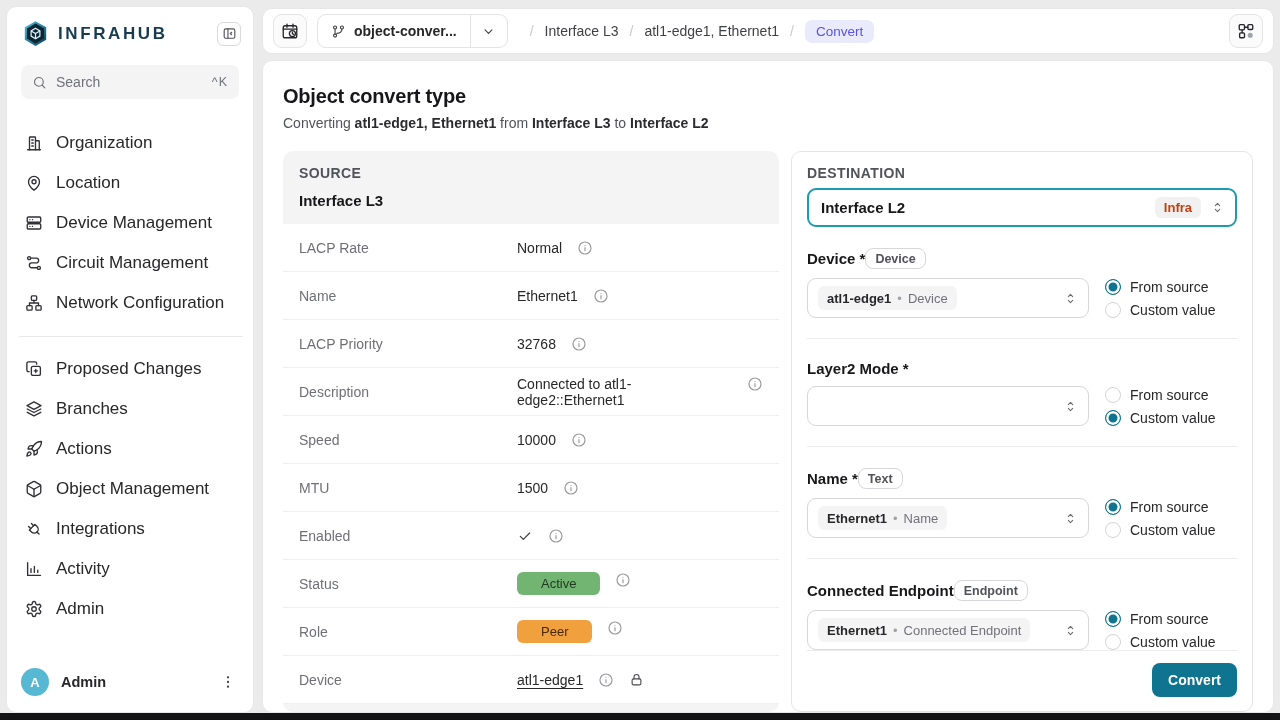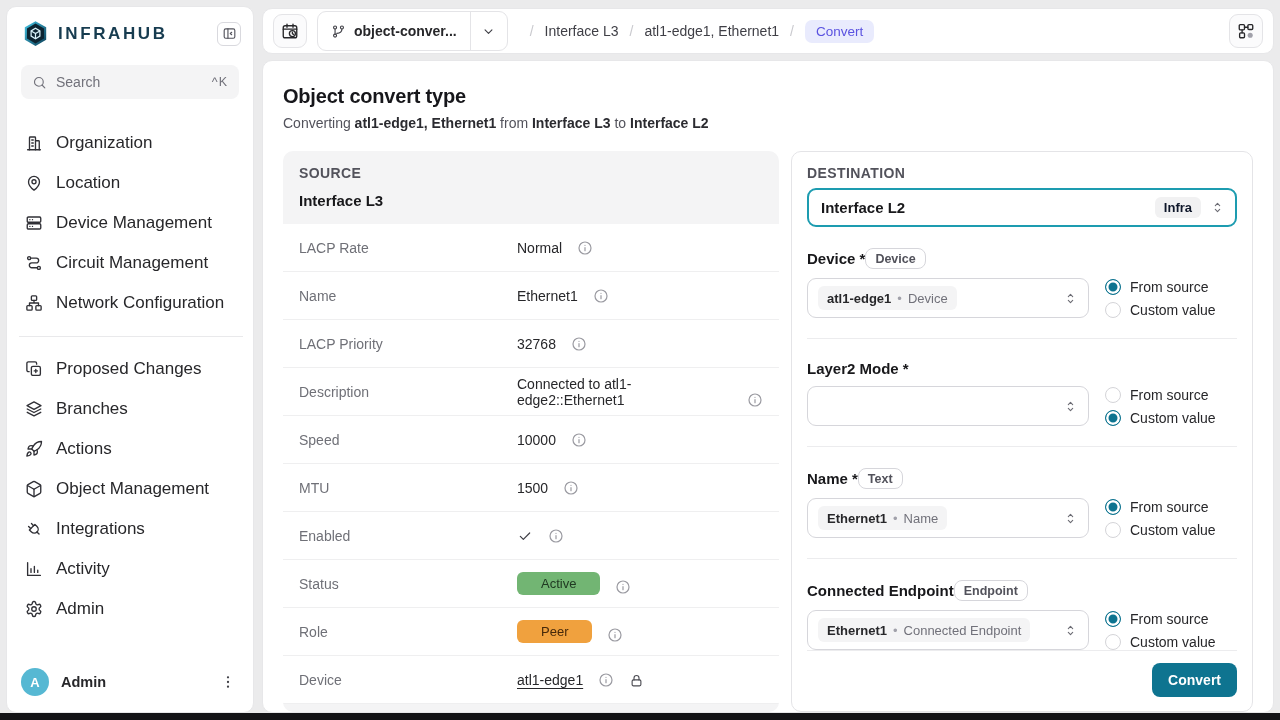--- a/index.html
+++ b/index.html
@@ -51,21 +51,21 @@
     color:#3f3f46; cursor:pointer; }
   .kebab-btn svg { width:16px; height:16px; }
 
   
   .header { position:absolute; left:262px; top:8px; right:6px; height:46px;
     background:#fff; border:1px solid #e7e7e9; border-radius:10px;
     display:flex; align-items:center; padding:0 10px; gap:10px; z-index:10; }
   .icon-btn { width:34px; height:34px; border:1px solid #e4e4e7; border-radius:9px; background:#fbfbfc;
     display:flex; align-items:center; justify-content:center; color:#27272a; cursor:pointer; flex:none; }
   .icon-btn svg { width:18px; height:18px; }
-  .branch-select { height:40px; border:1px solid #e4e4e7; border-radius:9px; display:flex; align-items:stretch;
+  .branch-select { height:34px; border:1px solid #e4e4e7; border-radius:9px; display:flex; align-items:stretch;
     background:#fff; cursor:pointer; flex:none; }
   .branch-main { display:flex; align-items:center; gap:8px; padding:0 13px; font-size:14px; font-weight:600; color:#27272a; }
   .branch-main svg { width:15px; height:15px; color:#3f3f46; }
   .branch-divider { width:1px; background:#e4e4e7; }
   .branch-caret { width:36px; display:flex; align-items:center; justify-content:center; color:#3f3f46; }
   .branch-caret svg { width:15px; height:15px; }
   .breadcrumb { display:flex; align-items:center; gap:11px; margin-left:12px; font-size:14px; color:#3f3f46; }
   .crumb { cursor:pointer; }
   .crumb-sep { color:#c9c9ce; }
   .crumb-active { background:var(--breadcrumb-active-bg,#e9ebfd); color:var(--breadcrumb-active-text,#5a52e0);
@@ -85,36 +85,36 @@
   
   .panel-source { width:496px; flex:none; background:#f4f4f5; border-radius:10px; overflow:hidden;
     display:flex; flex-direction:column; }
   .src-head { padding:14px 16px 15px; }
   .panel-label { font-size:14px; letter-spacing:.4px; color:#52525b; font-weight:700; }
   .src-type { margin-top:11px; font-size:15px; font-weight:700; color:#18181b; }
   .src-rows { flex:1; overflow:hidden; }
   .src-row { display:flex; align-items:center; background:#fff; height:48px; padding:0 16px;
     border-bottom:1px solid #efeff0; font-size:14px; }
   .src-row-label { width:218px; flex:none; color:#6f7077; }
-  .src-row-value { display:flex; align-items:flex-end; gap:15px; color:#27272a; min-width:0; }
+  .src-row-value { display:flex; align-items:flex-start; gap:15px; color:#27272a; min-width:0; }
   .info-ico { width:16px; height:16px; color:#9a9aa1; flex:none; cursor:pointer; }
   .lock-ico { width:15px; height:15px; color:#4b4b52; flex:none; }
   .check-ico { width:16px; height:16px; color:#3f3f46; }
   .badge { padding:4px 24px; border-radius:6px; font-size:13px; font-weight:500; }
   .badge-active { background:var(--badge-active-bg,#72b573); color:var(--badge-active-text,#203a22); }
   .badge-peer { background:var(--badge-peer-bg,#f0a13e); color:var(--badge-peer-text,#46290a); }
   .link-value { color:#27272a; text-decoration:underline; text-underline-offset:2.5px; cursor:pointer; }
 
   
   .panel-dest { flex:1; min-width:0; background:#fff; border:1px solid #e4e4e7; border-radius:10px;
     padding:13px 15px 0; display:flex; flex-direction:column; overflow:hidden; }
   .type-select { margin-top:7px; height:41px; border:2px solid var(--select-focus-border,#1d9cb0); border-radius:9px;
     display:flex; align-items:center; gap:9px; padding:0 10px 0 12px; cursor:pointer; background:#fff; }
   .type-select-value { flex:1; font-size:15px; font-weight:700; color:#18181b; }
-  .infra-badge { background:#f1f1f2; color:#0f172a; font-size:13px; font-weight:600; padding:3px 9px; border-radius:6px; }
+  .infra-badge { background:#f1f1f2; color:#c2410c; font-size:13px; font-weight:600; padding:3px 9px; border-radius:6px; }
   .stepper { width:15px; height:15px; color:#6b6b73; flex:none; }
 
   .field-group { margin-top:21px; }
   .fg-head { display:flex; align-items:center; }
   .fg-label { font-size:15px; font-weight:700; color:#18181b; }
   .kind-badge { border:1px solid #d6d6db; color:#52525b; font-size:12.5px; font-weight:600;
     padding:2.5px 9px; border-radius:8px; background:#fff; }
   .fg-row { display:flex; gap:16px; margin-top:9px; align-items:center; }
   .fg-select { flex:1; min-width:0; height:40px; border:1px solid #d6d6db; border-radius:9px; background:#fff;
     display:flex; align-items:center; gap:8px; padding:0 10px; cursor:pointer; }

